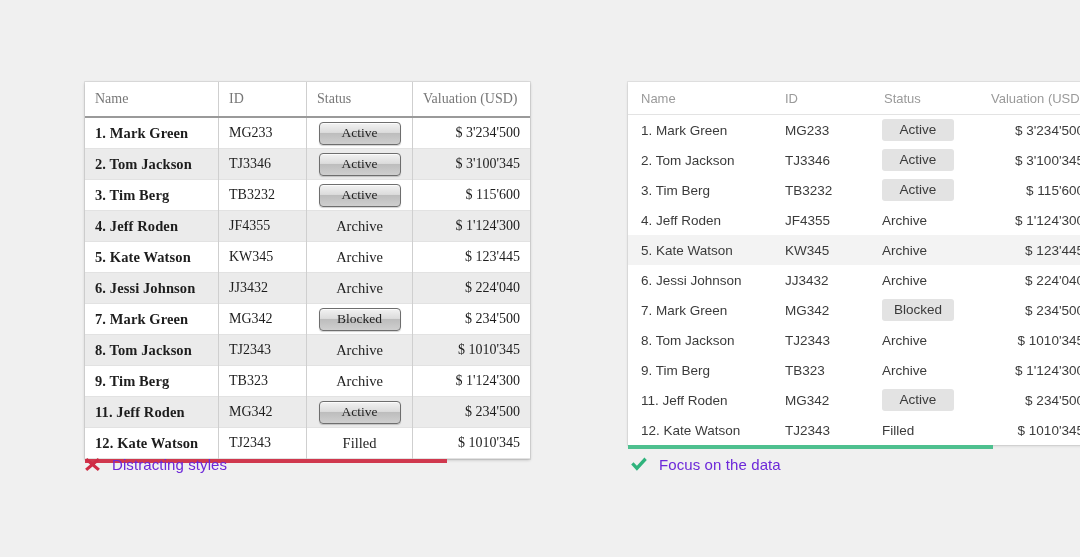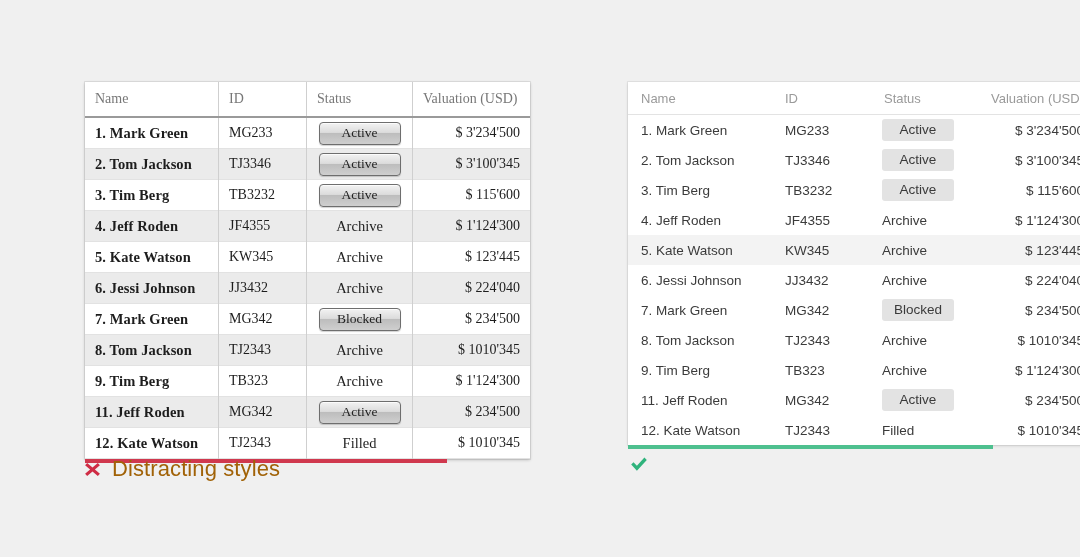--- a/index.html
+++ b/index.html
@@ -145,22 +145,22 @@
   .caption {
     position: absolute;
     top: 456px;
     display: flex;
     align-items: center;
     gap: 11px;
   }
   .caption-bad  { left: 84px; }
   .caption-good { left: 630px; }
   .caption-text {
-    font-size: 22px;
-    color: #a16207;
+    font-size: 15px;
+    color: #6d28d9;
     font-family: "Liberation Sans", sans-serif;
     letter-spacing: 0.1px;
   }
   .mark-svg { display: block; }
 </style>
 </head>
 <body style="background: rgb(240, 240, 240);">
 
 <div class="stage">
 
@@ -336,15 +336,16 @@
     </table>
     <div class="accent-good" style="background: rgb(78, 192, 143);"></div>
   </div>
 
   <div class="caption caption-good">
     <span>
       <svg class="mark-svg" width="18" height="17" viewBox="0 0 18 17" aria-hidden="true">
         <path d="M1.2 8.6 L3.5 6.2 L6.9 9.8 L14.4 1.6 L16.8 3.9 L6.9 14.8 Z" fill="#2fb37c"></path>
       </svg>
     </span>
+    <span class="caption-text">Focus on the data</span>
   </div>
 
 </div>
 
 </body></html>

